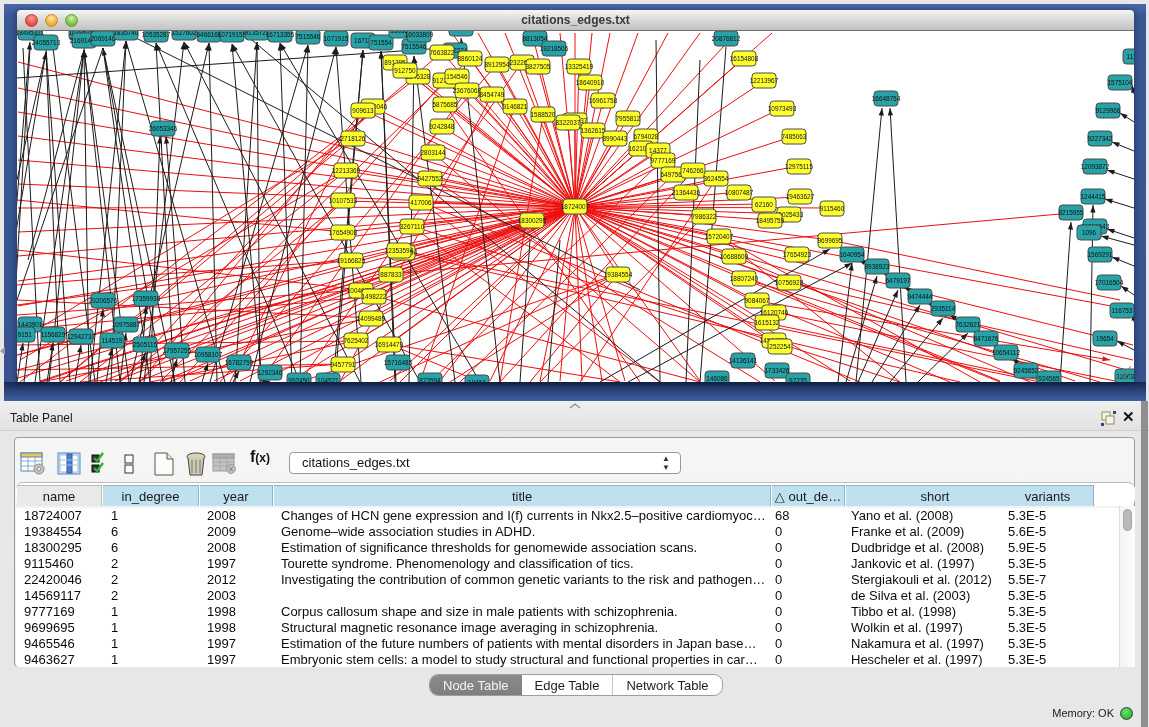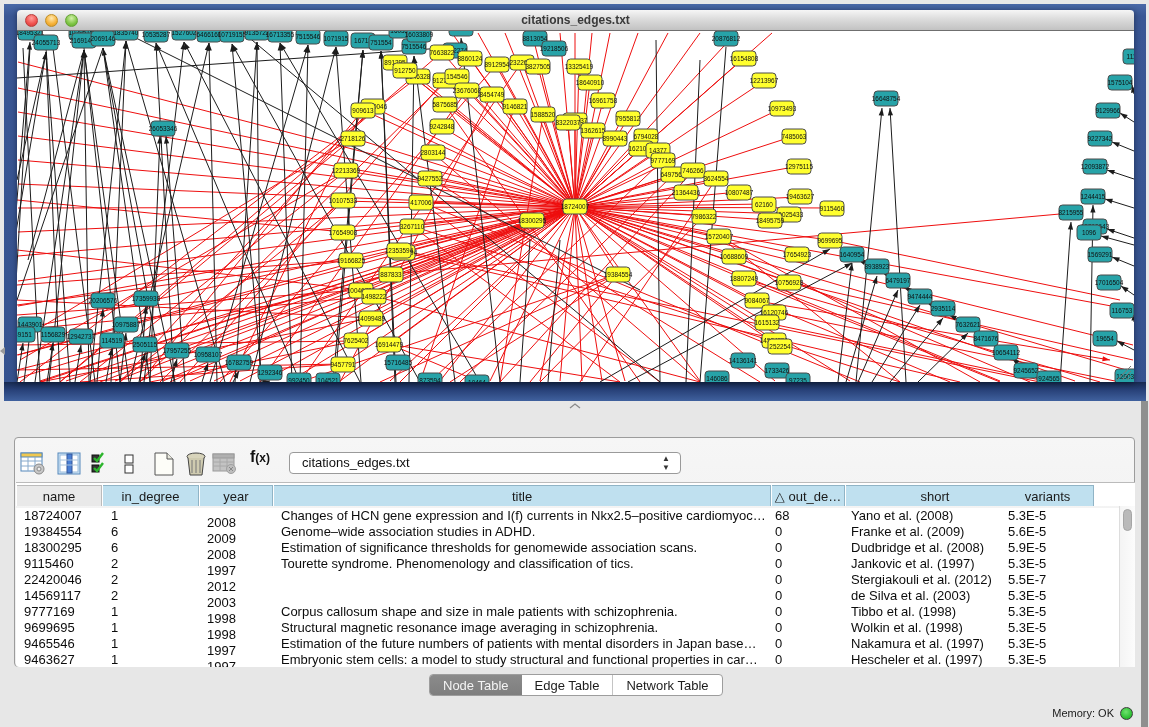--- a/index.html
+++ b/index.html
@@ -31,42 +31,42 @@
 #tbox { position:absolute; left:14px; top:36px; width:1121px; height:230px;
   border:1px solid #9c9c9c; border-radius:4px;
   background:linear-gradient(#f6f6f6,#ededed); }
 #toolbar { position:absolute; left:0px; top:8px; height:36px; width:100%; }
 #combo { position:absolute; left:274px; top:6px; width:392px; height:22px;
   border:1px solid #9a9a9a; border-radius:4px; background:#fff;
   font-size:13px; color:#111; line-height:20px; padding-left:12px; }
 #combo .arr { position:absolute; right:10px; top:1px; font-size:8px; color:#333;
   line-height:9px; }
 #thead { position:absolute; left:1px; top:44px; width:1119px; height:24px;
-  background:#fff; border-top:1px solid #bbb; }
+  background:#fff; border-top:1px solid #bbb;border-radius:7px; }
 .th { position:absolute; top:2px; height:21px; background:#bfe0ef;
   border-right:1px solid #90b4c6; border-top:1px solid #90b4c6;
   font-size:13px; color:#1a1a1a; text-align:center; line-height:21px; }
 #tbodyc { position:absolute; left:1px; top:70px; width:1119px; height:159px;
   background:#fff; overflow:hidden; border-radius:0 0 3px 3px; }
 .tr { position:relative; height:16px; font-size:13px; color:#0c0c0c;
   white-space:nowrap; }
 .tr div { position:absolute; top:0px; height:16px; line-height:16px; overflow:hidden; }
 .c0 { left:8px;  width:86px; }
 .c1 { left:95px; width:92px; }
-.c2 { left:191px;width:70px;margin-top:7px; }
+.c2 { left:191px;width:70px; }
 .c3 { left:265px;width:492px; }
 .c4 { left:759px;width:73px; }
 .c5 { left:835px;width:160px; }
 .c6 { left:992px;width:95px; }
 #vscroll { position:absolute; left:1104px; top:68px; width:16px; height:161px;
   background:linear-gradient(90deg,#f4f4f4,#fcfcfc); border-left:1px solid #ddd; }
 #vthumb { position:absolute; left:3px; top:3px; width:9px; height:22px;
   background:#b9b9b9; border-radius:5px; border:1px solid #a5a5a5; }
 #tabs { position:absolute; left:429px; top:273px; height:22px;
-  border:1px solid #9d9d9d; border-radius:4px; overflow:hidden;
+  border:1px solid #9d9d9d; border-radius:9px; overflow:hidden;
   background:#fff; font-size:13px; }
 #tabs div { float:left; height:22px; line-height:21px; padding:0 13px; color:#1d1d1d; }
 #tabs .sel { background:linear-gradient(#8b8b8b,#7d7d7d); color:#f4f4f4; }
 #tabs .sep { padding:0; width:1px; background:#c4c4c4; height:22px; }
 #memline { position:absolute; right:16px; top:306px; font-size:11px; color:#1a1a1a; }
 #memdot { display:inline-block; width:13px; height:13px; border-radius:50%;
   background:radial-gradient(circle at 45% 35%, #6fe36f, #2ebe33 65%, #22a527);
   border:1px solid #3c3c3c; vertical-align:-3px; margin-left:6px; }
 .icon { position:absolute; top:6px; }
 #floaticon { position:absolute; left:1101px; top:10px; }
@@ -879,20 +879,30 @@
           </g>
         </svg>
       </div>
   </div>
   <div id="leftnotch"></div>
   <div id="righedge"></div>
   <div id="tablepanel">
     <svg style="position:absolute;left:569px;top:2px;z-index:9" width="12" height="6" viewBox="0 0 12 6">
       <path d="M1 5 L6 1 L11 5" fill="none" stroke="#8a8a8a" stroke-width="1.3"></path>
     </svg>
+    <div id="tp-title">
+        <span>Table Panel</span>
+      <svg id="floaticon" width="15" height="15" viewBox="0 0 15 15">
+        <rect x="1" y="1" width="8" height="8" fill="#eef4fa" stroke="#a08f2c"></rect>
+        <rect x="5" y="5" width="8" height="8" fill="#eef4fa" stroke="#a08f2c"></rect>
+        <rect x="12" y="0" width="3" height="3" fill="#274b7a"></rect>
+        <rect x="0" y="12" width="3" height="3" fill="#274b7a"></rect>
+      </svg>
+      <div id="closex">✕</div>
+    </div>
     <div id="tbox">
       <div id="toolbar">
         <svg class="icon" style="left:5px" width="25" height="23" viewBox="0 0 25 23">
           <rect x="1" y="1" width="21" height="18" fill="#fff" stroke="#5588bb"></rect>
           <rect x="1" y="1" width="21" height="4" fill="#f0c850" stroke="#5588bb"></rect>
           <path d="M1 9h21M1 14h21M8 5v14M15 5v14" stroke="#88aacc" fill="none"></path>
           <circle cx="19" cy="17" r="5" fill="#c8c8c8" stroke="#888"></circle>
           <circle cx="19" cy="17" r="2" fill="#eee" stroke="#888"></circle>
         </svg>
         <svg class="icon" style="left:42px" width="24" height="23" viewBox="0 0 24 23">
@@ -974,20 +984,21 @@
             <div class="c2">1997</div>
             <div class="c3">Tourette syndrome. Phenomenology and classification of tics.</div>
             <div class="c4">0</div>
             <div class="c5">Jankovic et al. (1997)</div>
             <div class="c6">5.3E-5</div>
           </div>
 <div class="tr">
             <div class="c0">22420046</div>
             <div class="c1">2</div>
             <div class="c2">2012</div>
+            <div class="c3">Investigating the contribution of common genetic variants to the risk and pathogen…</div>
             <div class="c4">0</div>
             <div class="c5">Stergiakouli et al. (2012)</div>
             <div class="c6">5.5E-7</div>
           </div>
 <div class="tr">
             <div class="c0">14569117</div>
             <div class="c1">2</div>
             <div class="c2">2003</div>
             <div class="c4">0</div>
             <div class="c5">de Silva et al. (2003)</div>
@@ -1001,21 +1012,21 @@
             <div class="c4">0</div>
             <div class="c5">Tibbo et al. (1998)</div>
             <div class="c6">5.3E-5</div>
           </div>
 <div class="tr">
             <div class="c0">9699695</div>
             <div class="c1">1</div>
             <div class="c2">1998</div>
             <div class="c3">Structural magnetic resonance image averaging in schizophrenia.</div>
             <div class="c4">0</div>
-            <div class="c5">Wolkin et al. (1998)</div>
+            <div class="c5">Wolkin et al. (1997)</div>
             <div class="c6">5.3E-5</div>
           </div>
 <div class="tr">
             <div class="c0">9465546</div>
             <div class="c1">1</div>
             <div class="c2">1997</div>
             <div class="c3">Estimation of the future numbers of patients with mental disorders in Japan base…</div>
             <div class="c4">0</div>
             <div class="c5">Nakamura et al. (1997)</div>
             <div class="c6">5.3E-5</div>

